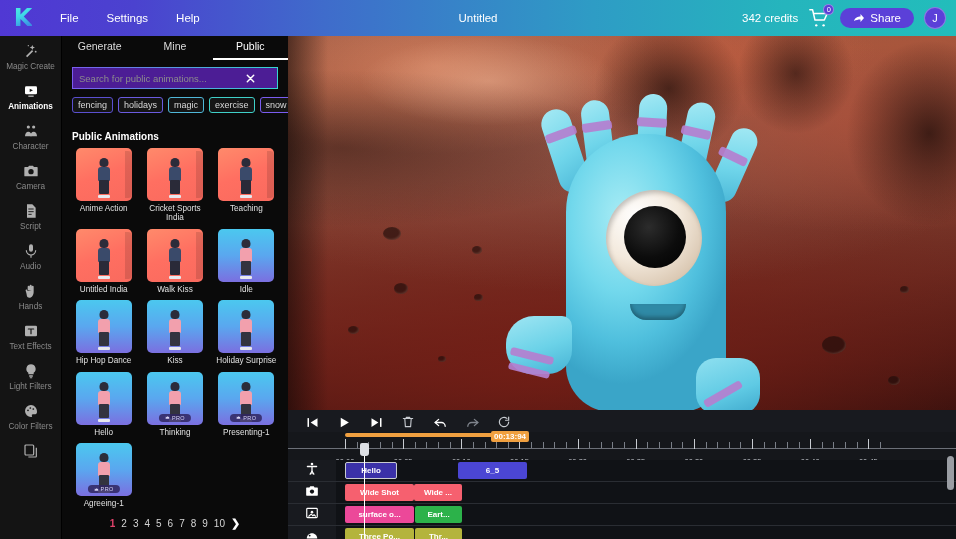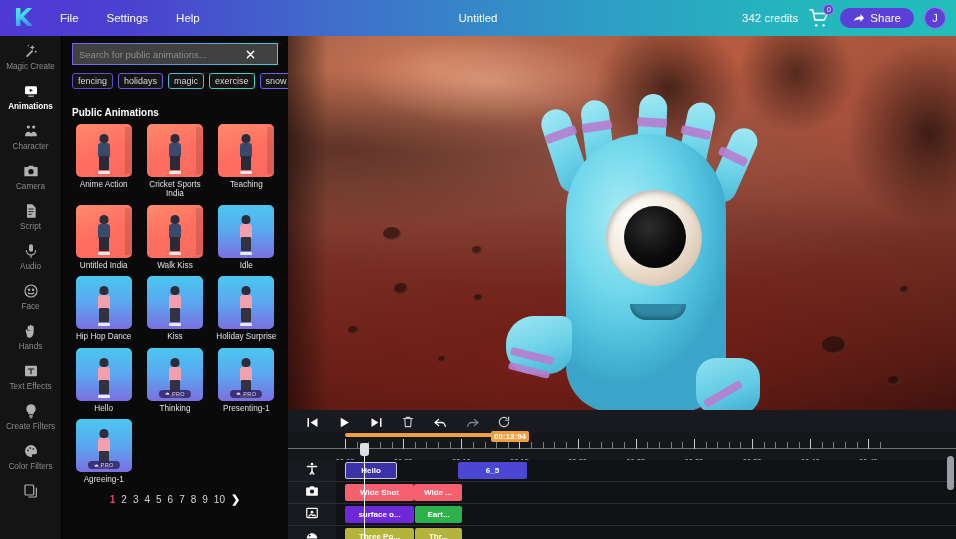--- a/index.html
+++ b/index.html
@@ -82,21 +82,21 @@
   }
   .tabs { display: flex; height: 24px; padding-top: 4px; }
   .tab {
     flex: 1; text-align: center; font-size: 10.5px; color: #dcdcdc;
     cursor: pointer; padding-bottom: 5px; border-bottom: 2px solid transparent;
   }
   .tab.active { color: #ffffff; border-bottom-color: #ffffff; }
   .search-wrap { padding: 7px 10px 0; }
   .search-box {
     position: relative; display: flex; align-items: center;
-    height: 22px; background: #404040; border: 1px solid;
+    height: 22px; background: #4c1d95; border: 1px solid;
     border-image: linear-gradient(90deg,#7a5cf0,#36d6d0) 1;
     border-radius: 3px; padding: 0 6px; gap: 31px;
   }
   .search-input {
     flex: 1; background: transparent; border: none; outline: none;
     color: #9a9a9a; font-size: 9.5px; font-family: inherit;
   }
   .search-input::placeholder { color: #8c8c8c; }
   .s-ico { cursor: pointer; display: flex; align-items: center; margin-left: 3px; }
   .tags { display: flex; gap: 5px; padding: 8px 0 8px 10px; overflow: hidden; }
@@ -345,31 +345,20 @@
         <svg width="16" height="16" viewBox="0 0 24 24" fill="#b0b0b0">
             <rect x="9" y="2" width="6" height="11" rx="3"></rect>
             <path d="M5 11a7 7 0 0014 0" fill="none" stroke="#b0b0b0" stroke-width="1.8"></path>
             <path d="M12 18v4" stroke="#b0b0b0" stroke-width="1.8"></path>
           </svg>
       </span>
       <span class="side-label">Audio</span>
     </div>
     <div class="side-item">
       <span class="side-ico">
-        <svg width="16" height="16" viewBox="0 0 24 24" fill="none" stroke="#b0b0b0" stroke-width="1.8">
-            <circle cx="12" cy="12" r="9"></circle>
-            <circle cx="9" cy="10" r="1" fill="#b0b0b0"></circle>
-            <circle cx="15" cy="10" r="1" fill="#b0b0b0"></circle>
-            <path d="M8 15c1.4 1.6 6.6 1.6 8 0" stroke-linecap="round"></path>
-          </svg>
-      </span>
-      <span class="side-label">Face</span>
-    </div>
-    <div class="side-item">
-      <span class="side-ico">
         <svg width="16" height="16" viewBox="0 0 24 24" fill="#b0b0b0">
             <path d="M7 11V5.5a1.5 1.5 0 013 0V11m0 0V4a1.5 1.5 0 013 0v7m0 0V5.5a1.5 1.5 0 013 0V13c0 5-2.5 9-6.5 9S6 19 5 15l-1-3.5c-.4-1.4 1.4-2.3 2.2-1L7 12z"></path>
           </svg>
       </span>
       <span class="side-label">Hands</span>
     </div>
     <div class="side-item">
       <span class="side-ico">
         <svg width="16" height="16" viewBox="0 0 24 24">
             <rect x="3" y="4" width="18" height="16" rx="2" fill="#b0b0b0"></rect>
@@ -379,21 +368,21 @@
       <span class="side-label">Text Effects</span>
     </div>
     <div class="side-item">
       <span class="side-ico">
         <svg width="16" height="16" viewBox="0 0 24 24" fill="#b0b0b0">
             <path d="M12 2a7 7 0 00-4 12.7V17h8v-2.3A7 7 0 0012 2z"></path>
             <rect x="9" y="18.5" width="6" height="2" rx="1"></rect>
             <rect x="10" y="21.3" width="4" height="1.6" rx=".8"></rect>
           </svg>
       </span>
-      <span class="side-label">Create Filters</span>
+      <span class="side-label">Light Filters</span>
     </div>
     <div class="side-item">
       <span class="side-ico">
         <svg width="16" height="16" viewBox="0 0 24 24" fill="#b0b0b0">
             <path d="M12 3a9 9 0 000 18c1.6 0 2-1 1.4-1.9-.7-1 .1-2.1 1.3-2.1H17a4 4 0 004-4c0-5.5-4-10-9-10z"></path>
             <circle cx="7.5" cy="11" r="1.3" fill="#141414"></circle>
             <circle cx="11" cy="7.5" r="1.3" fill="#141414"></circle>
             <circle cx="15.5" cy="9" r="1.3" fill="#141414"></circle>
           </svg>
       </span>
@@ -404,20 +393,25 @@
         <svg width="16" height="16" viewBox="0 0 24 24" fill="none" stroke="#b0b0b0" stroke-width="1.8">
             <rect x="3" y="3" width="13" height="15" rx="1.5"></rect>
             <path d="M8 21h11a1 1 0 001-1V7"></path>
           </svg>
       </span>
 
     </div>
   </div>
 
   <div class="panel">
+    <div class="tabs">
+      <div class="tab">Generate</div>
+      <div class="tab">Mine</div>
+      <div class="tab active">Public</div>
+    </div>
     <div class="search-wrap">
       <div class="search-box">
         <input class="search-input" placeholder="Search for public animations..." style="">
         <span class="s-ico">
           <svg width="11" height="11" viewBox="0 0 24 24" stroke="#fff" stroke-width="3.2" stroke-linecap="round">
               <path d="M5 5l14 14M19 5L5 19"></path>
             </svg>
         </span>
         <span class="s-ico">
           <svg width="13" height="13" viewBox="0 0 24 24" fill="none" stroke="#fff" stroke-width="2">
@@ -778,21 +772,21 @@
           <div class="clip" style="left: 126px; width: 48px; background: rgb(246, 96, 111);">Wide ...</div>
         </div>
         <div class="track">
           <div class="track-head">
             <span><svg width="14" height="14" viewBox="0 0 24 24" fill="none" stroke="#fff" stroke-width="2">
                 <rect x="3" y="4" width="18" height="16" rx="1.5"></rect>
                 <circle cx="12" cy="10.5" r="2.2" fill="#fff" stroke="none"></circle>
                 <path d="M6.5 17.5l4-3.5 3 2.6 2-1.6 2.5 2.5" stroke-linecap="round"></path>
               </svg></span>
           </div>
-          <div class="clip" style="left: 57px; width: 69px; background: #6d28d9;">surface o...</div>
+          <div class="clip" style="left: 57px; width: 69px; background: #ec4899;">surface o...</div>
           <div class="clip" style="left: 127px; width: 47px; background: rgb(44, 178, 74);">Eart...</div>
         </div>
         <div class="track">
           <div class="track-head">
             <span><svg width="14" height="14" viewBox="0 0 24 24" fill="#fff">
                 <path d="M3 18c0-5 4-9 9-9s9 4 9 9z"></path>
                 <circle cx="8" cy="13" r="1.6" fill="#101216"></circle>
               </svg></span>
           </div>
           <div class="clip" style="left: 57px; width: 69px; background: rgb(180, 180, 60);">Three Po...</div>

